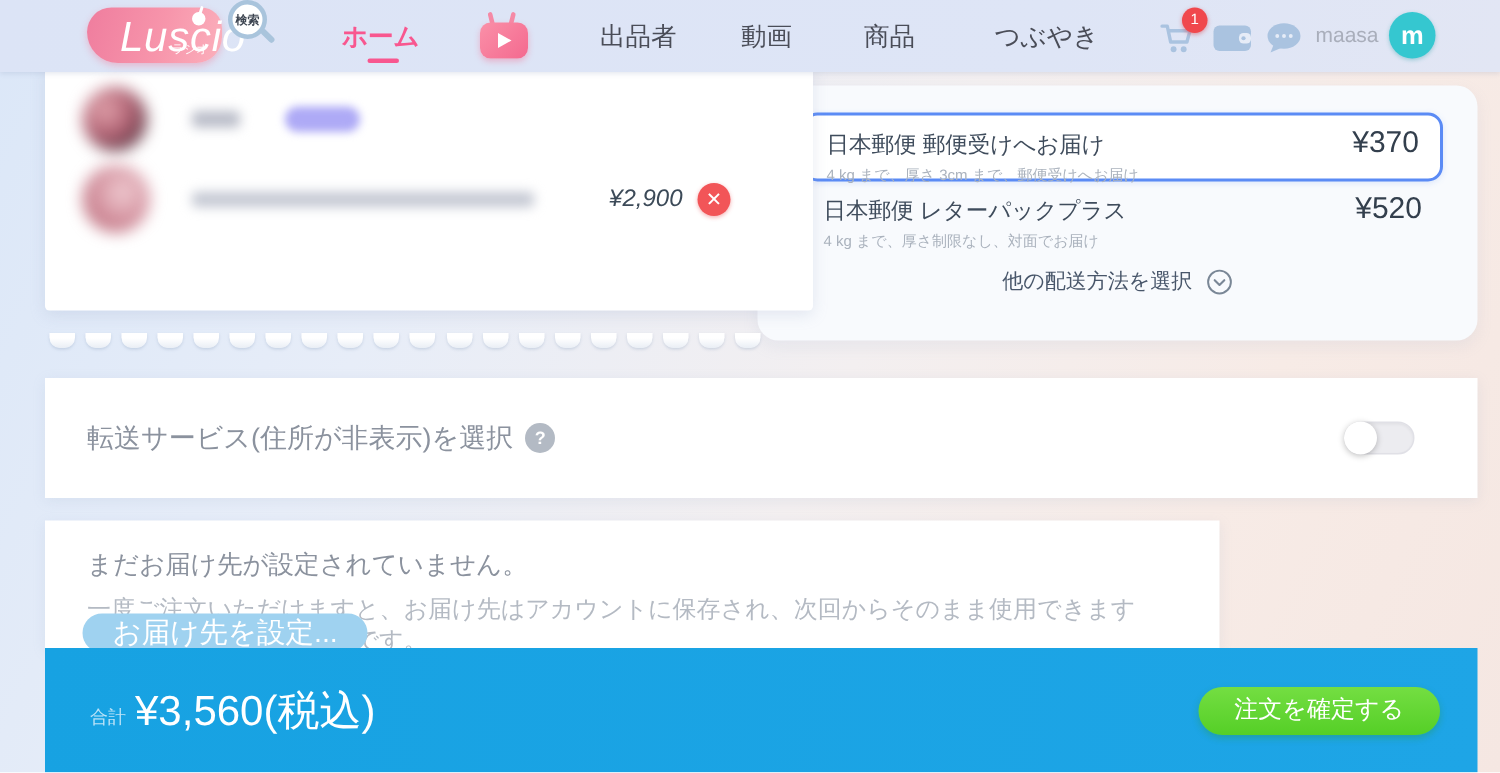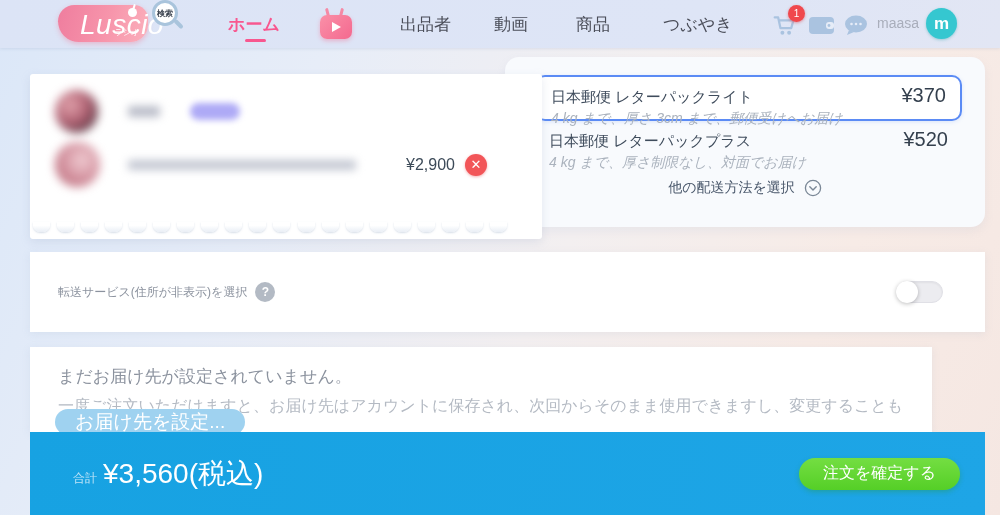--- a/index.html
+++ b/index.html
@@ -51,28 +51,28 @@
   
   .options-panel { position:absolute; left:505px; top:57px; width:480px; height:170px;
     background:#f8fafd; border-radius:14px; box-shadow:0 4px 10px rgba(150,165,195,.12); }
   .ship-option { position:absolute; left:30px; width:427px; padding:7px 14px; border-radius:10px; cursor:pointer; }
   .ship-option.selected { top:18px; height:46px; background:#fff; border:2px solid #5b8bf5;
     box-shadow:0 1px 4px rgba(90,140,245,.18); }
   .ship-option.plain { top:64px; height:42px; }
   .ship-row { display:flex; justify-content:space-between; align-items:baseline; }
   .ship-name { font-size:15px; color:#3f4c5c; }
   .ship-price { font-size:20px; color:#333f4d; }
-  .ship-desc { font-size:14px; color:#aab2bd; margin-top:3px;font-style:italic; }
+  .ship-desc { font-size:10px; color:#aab2bd; margin-top:3px; }
   .more-methods { position:absolute; left:0; top:122px; width:100%; display:flex;
     align-items:center; justify-content:center; gap:9px; cursor:pointer; }
   .more-methods .txt { font-size:14px; color:#48566a; }
 
   
-  .cart-card { position:absolute; left:30px; top:74px; width:512px; height:165px;
-    background:#fff; border-radius:3px; box-shadow:0 3px 10px rgba(150,165,195,.22); }
+  .cart-card { position:absolute; left:30px; top:42px; width:512px; height:165px;
+    background:#fff; border-radius:3px; box-shadow:0 3px 10px rgba(150,165,195,.22);font-style:italic; }
   .teeth { position:absolute; left:30px; top:222px; width:480px; height:10px; display:flex;
     justify-content:space-between; padding:0 3px; }
   .tooth { width:17px; height:10px; background:linear-gradient(#ffffff 35%,#e9eef5);
     border-radius:0 0 7px 7px; box-shadow:0 1px 2px rgba(140,160,190,.35); }
   .cart-row1 { position:absolute; left:25px; top:16px; display:flex; align-items:center; }
   .blur-avatar { width:43px; height:43px; border-radius:50%; filter:blur(5px);
     background:radial-gradient(circle at 35% 35%,#e3a5ae 0%,#b06273 45%,#53323e 80%); }
   .blur-name { width:32px; height:11px; background:#b9bcc8; border-radius:3px;
     filter:blur(4px); margin-left:30px; }
   .blur-badge { width:50px; height:17px; background:#aeaaf6; border-radius:9px;
@@ -83,44 +83,44 @@
   .blur-title { width:228px; height:10px; background:#c3c7d2; border-radius:3px;
     filter:blur(4px); margin-left:28px; }
   .item-price { margin-left:auto; font-size:16px; color:#3c4a58; }
   .remove-btn { width:22px; height:22px; border-radius:50%; background:#f25558; color:#fff;
     font-size:13px; font-weight:bold; display:flex; align-items:center; justify-content:center;
     margin-left:10px; cursor:pointer; box-shadow:0 1px 3px rgba(230,80,85,.45); }
 
   
   .forward-row { position:absolute; left:30px; top:252px; width:955px; height:80px; background:#fff;
     box-shadow:0 2px 8px rgba(150,165,195,.15); display:flex; align-items:center; padding:0 42px 0 28px; }
-  .forward-label { font-size:12px; color:#8b929e; }
+  .forward-label { font-size:18px; color:#8b929e; }
   .help-icon { width:20px; height:20px; border-radius:50%; background:#b3bac4; color:#fff;
     font-size:12px; font-weight:bold; display:inline-flex; align-items:center; justify-content:center;
     margin-left:8px; cursor:pointer; }
   .toggle { margin-left:auto; width:47px; height:22px; border-radius:11px; background:#ececf0;
     border:1px solid #e0e0e6; position:relative; cursor:pointer;
     box-shadow:inset 0 1px 2px rgba(0,0,0,.05); }
   .toggle .knob { position:absolute; left:-1px; top:-1px; width:22px; height:22px; border-radius:50%;
     background:#fff; box-shadow:0 1px 4px rgba(0,0,0,.25); }
 
   
-  .address-card { position:absolute; left:30px; top:347px; width:902px; height:85px; background:#fff;
+  .address-card { position:absolute; left:30px; top:347px; width:783px; height:85px; background:#fff;
     box-shadow:0 2px 8px rgba(150,165,195,.15); padding:18px 28px 0 28px; }
   .address-title { font-size:17px; color:#8b929e; }
   .address-note { font-size:16px; color:#b4bac3; margin-top:8px; }
   .set-address-btn { position:absolute; left:25px; top:62px; height:26px; padding:0 20px;
     border-radius:14px; border:none; background:#9fd2f0; color:#fff; font-size:19px;
     display:flex; align-items:center; cursor:pointer;
     font-family:"Liberation Sans","DejaVu Sans",sans-serif; }
 
   
   .total-bar { position:absolute; left:30px; top:432px; width:955px; height:83px;
     background:linear-gradient(100deg,#17a2e2 0%,#1ea5e6 100%); display:flex; align-items:center;
-    padding:0 25px 0 43px; }
+    padding:0 25px 0 30px; }
   .total-label { font-size:12px; color:#bfe4f8; align-self:center; margin-top:10px; }
   .total-value { font-size:28px; color:#fff; margin-left:6px; }
   .confirm-btn { margin-left:auto; height:32px; padding:0 24px; border:none; border-radius:17px;
     background:linear-gradient(180deg,#74de42 0%,#55cf27 100%); color:#fff; font-size:16px;
     cursor:pointer; box-shadow:0 2px 5px rgba(40,150,20,.3);
     font-family:"Liberation Sans","DejaVu Sans",sans-serif; }
 </style>
 </head>
 <body>
 
@@ -173,21 +173,21 @@
         <circle cx="17.5" cy="10" r="1.3" fill="#e6ecf7"></circle>
       </svg>
     </div>
     <span class="nav-user">maasa</span>
     <div class="avatar">m</div>
   </div>
 
   <div class="options-panel">
     <div class="ship-option selected">
       <div class="ship-row">
-        <span class="ship-name">日本郵便 レターパックライト</span>
+        <span class="ship-name">日本郵便 郵便受けへお届け</span>
         <span class="ship-price">¥370</span>
       </div>
       <div class="ship-desc">4 kg まで、厚さ 3cm まで、郵便受けへお届け</div>
     </div>
     <div class="ship-option plain">
       <div class="ship-row">
         <span class="ship-name">日本郵便 レターパックプラス</span>
         <span class="ship-price">¥520</span>
       </div>
       <div class="ship-desc">4 kg まで、厚さ制限なし、対面でお届け</div>

